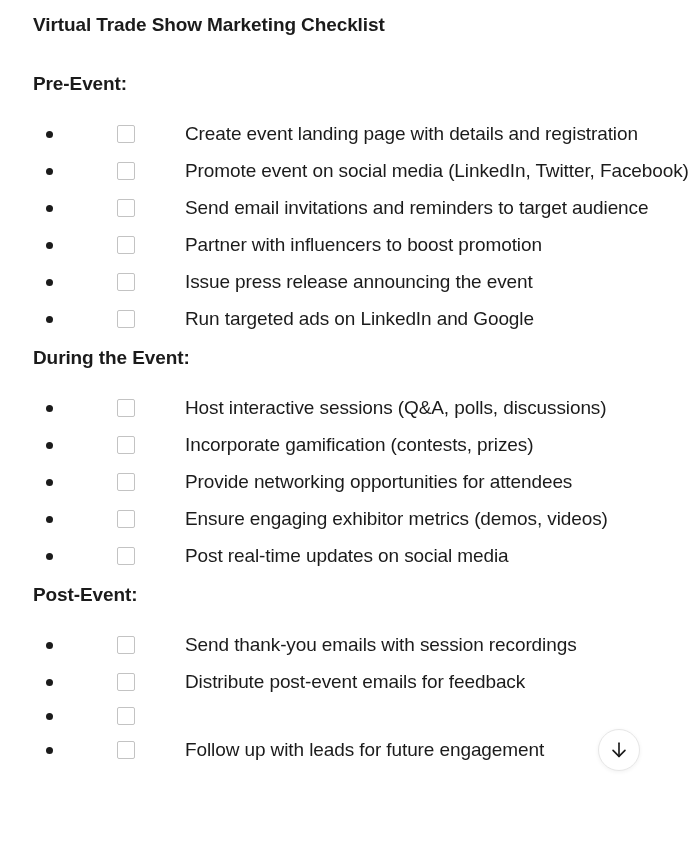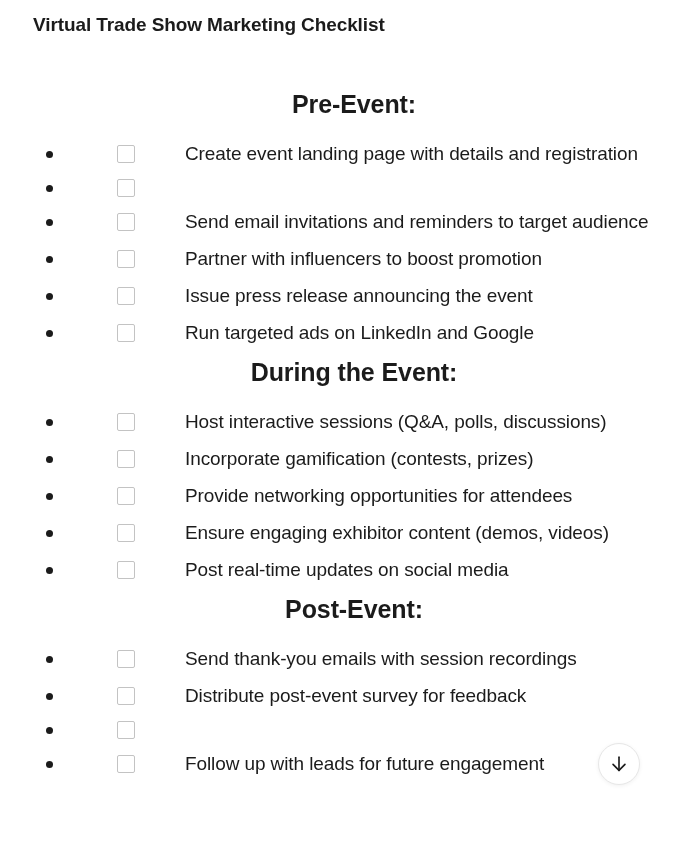--- a/index.html
+++ b/index.html
@@ -14,28 +14,27 @@
     padding: 13px 20px 0 33px;
     font-family: "Liberation Sans", sans-serif;
     color: #1b1b1b;
     letter-spacing: -0.1px;
     overflow: hidden;
   }
   .doc-title {
     font-size: 19px;
     font-weight: 700;
     line-height: 24px;
-    margin: 0 0 55px 0;
+    margin: 0 0 35px 0;
   }
   .section-heading {
-    font-size: 25px;
+    font-size: 19px;
     font-weight: 700;
     line-height: 24px;
     margin: 0 0 26px 0;
-    text-align: center;
   }
   ul.checklist {
     list-style: none;
     margin: 0 0 15px 0;
     padding: 0;
   }
   ul.checklist li {
     display: flex;
     align-items: center;
     font-size: 19px;
@@ -86,20 +85,21 @@
 <h2 class="section-heading">Pre-Event:</h2>
 <ul class="checklist">
   <li>
     <span class="bullet"></span>
     <span class="checkbox"></span>
     <span>Create event landing page with details and registration</span>
   </li>
   <li>
     <span class="bullet"></span>
     <span class="checkbox"></span>
+    <span>Promote event on social media (LinkedIn, Twitter, Facebook)</span>
   </li>
   <li>
     <span class="bullet"></span>
     <span class="checkbox"></span>
     <span>Send email invitations and reminders to target audience</span>
   </li>
   <li>
     <span class="bullet"></span>
     <span class="checkbox"></span>
     <span>Partner with influencers to boost promotion</span>
@@ -129,40 +129,40 @@
     <span>Incorporate gamification (contests, prizes)</span>
   </li>
   <li>
     <span class="bullet"></span>
     <span class="checkbox"></span>
     <span>Provide networking opportunities for attendees</span>
   </li>
   <li>
     <span class="bullet"></span>
     <span class="checkbox"></span>
-    <span>Ensure engaging exhibitor content (demos, videos)</span>
+    <span>Ensure engaging exhibitor metrics (demos, videos)</span>
   </li>
   <li>
     <span class="bullet"></span>
     <span class="checkbox"></span>
     <span>Post real-time updates on social media</span>
   </li>
 </ul>
 
 <h2 class="section-heading">Post-Event:</h2>
 <ul class="checklist">
   <li>
     <span class="bullet"></span>
     <span class="checkbox"></span>
     <span>Send thank-you emails with session recordings</span>
   </li>
   <li>
     <span class="bullet"></span>
     <span class="checkbox"></span>
-    <span>Distribute post-event survey for feedback</span>
+    <span>Distribute post-event emails for feedback</span>
   </li>
   <li>
     <span class="bullet"></span>
     <span class="checkbox"></span>
   </li>
   <li>
     <span class="bullet"></span>
     <span class="checkbox"></span>
     <span>Follow up with leads for future engagement</span>
     <button class="scroll-down-button">

